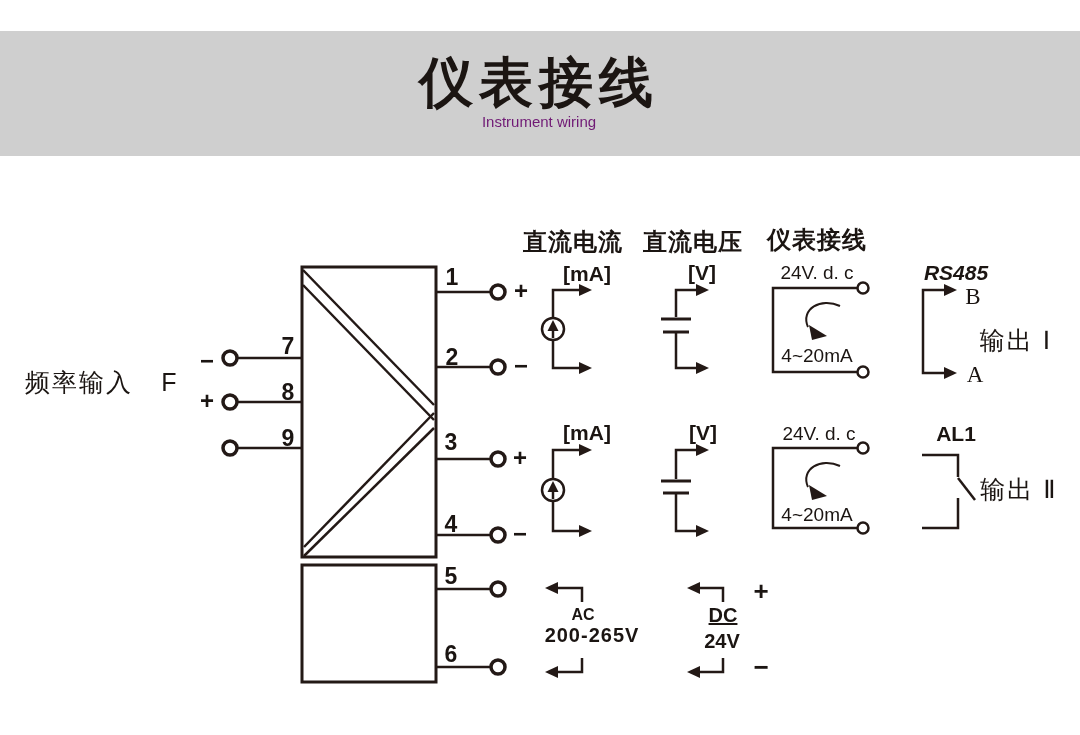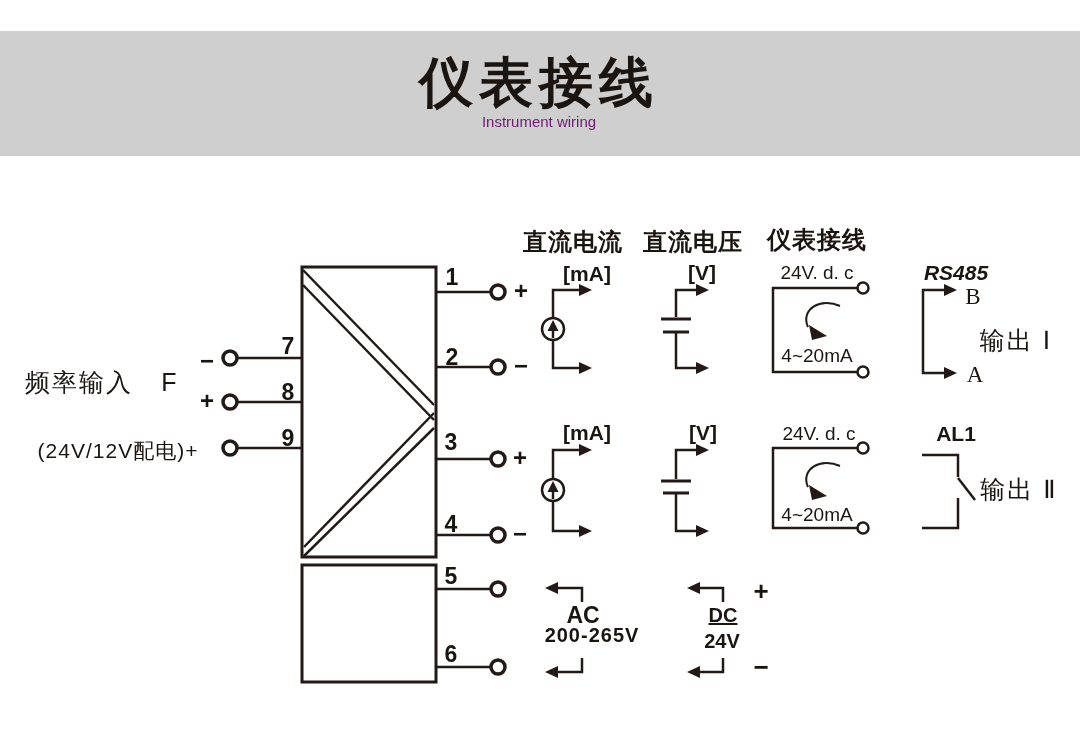--- a/index.html
+++ b/index.html
@@ -140,21 +140,20 @@
         <polygon points="687,588 700,582 700,594" fill="#231916" stroke="none"></polygon>
         <path d="M723,658 V672 H696"></path>
         <polygon points="687,672 700,666 700,678" fill="#231916" stroke="none"></polygon>
       </g>
 
     </g>
   </svg>
 
   <div class="lbl cjk" style="left:79px;top:382px;">频率输入</div>
   <div class="lbl cjk" style="left:170px;top:382px;">F</div>
-  <div class="lbl" style="left:118px;top:450px;font-size:21px;font-weight:500;letter-spacing:1px;">(24V/12V配电)+</div>
   <div class="lbl sign" style="left:207px;top:361px;">−</div>
   <div class="lbl sign" style="left:207px;top:401px;">+</div>
   <div class="lbl num" style="left:288px;top:346px;">7</div>
   <div class="lbl num" style="left:288px;top:392px;">8</div>
   <div class="lbl num" style="left:288px;top:438px;">9</div>
 
   <div class="lbl num" style="left:452px;top:277px;">1</div>
   <div class="lbl num" style="left:452px;top:357px;">2</div>
   <div class="lbl num" style="left:451px;top:442px;">3</div>
   <div class="lbl num" style="left:451px;top:524px;">4</div>
@@ -178,20 +177,20 @@
   <div class="lbl serif" style="left:975px;top:374px;">A</div>
   <div class="lbl cjk" style="left:1016px;top:340px;">输出 Ⅰ</div>
 
   <div class="lbl unit" style="left:572px;top:432px;">[mA]</div>
   <div class="lbl unit" style="left:688px;top:432px;">[V]</div>
   <div class="lbl small" style="left:819px;top:433px;">24V. d. c</div>
   <div class="lbl small" style="left:817px;top:514px;">4~20mA</div>
   <div class="lbl unit" style="left:941px;top:433px;">AL1</div>
   <div class="lbl cjk" style="left:1019px;top:489px;">输出 Ⅱ</div>
 
-  <div class="lbl" style="left:583px;top:615px;font-size:23px;font-weight:700;">AC</div>
+  <div class="lbl" style="left:583px;top:615px;font-size:16px;font-weight:700;">AC</div>
   <div class="lbl" style="left:592px;top:635px;font-size:20px;font-weight:700;letter-spacing:1px;">200-265V</div>
   <div class="lbl" style="left:723px;top:615px;font-size:20px;font-weight:700;text-decoration:underline;">DC</div>
   <div class="lbl" style="left:722px;top:641px;font-size:20px;font-weight:700;">24V</div>
   <div class="lbl sign" style="left:761px;top:591px;font-size:26px;">+</div>
   <div class="lbl sign" style="left:761px;top:667px;font-size:26px;">−</div>
 
 </div>
 
 </body></html>

